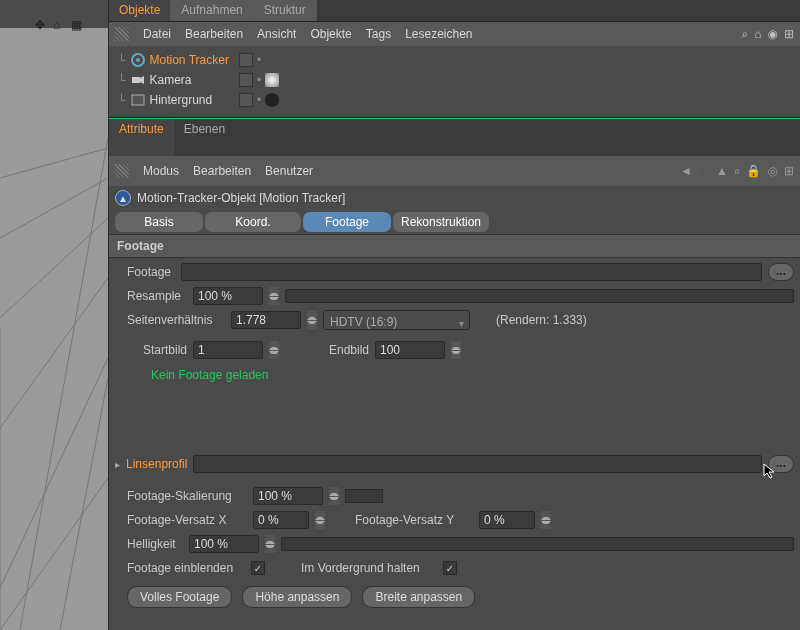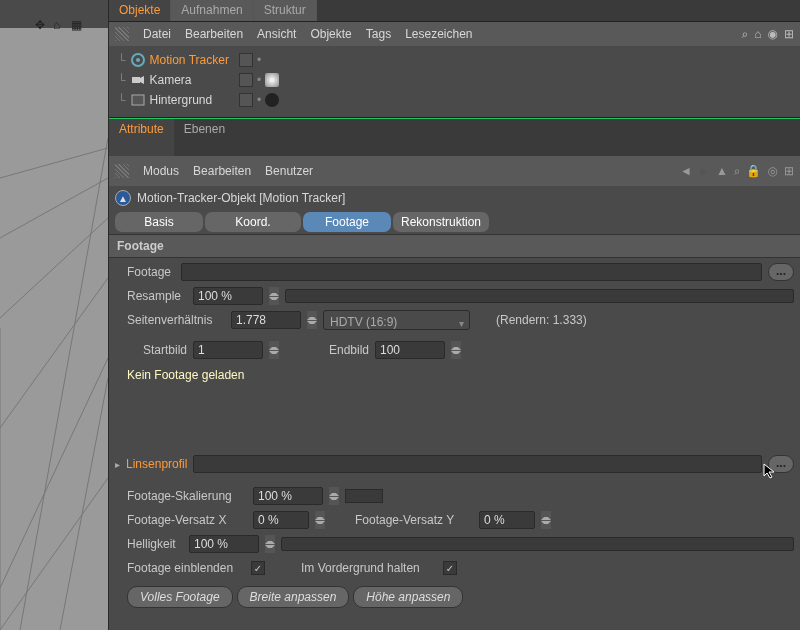--- a/index.html
+++ b/index.html
@@ -53,30 +53,30 @@
 .num-input { background: #3a3a3a; border: 1px solid #2a2a2a; color: #ddd; height: 18px; width: 70px; padding: 0 4px; border-radius: 2px; }
 .spinner { width: 10px; height: 18px; background: #555; display: flex; flex-direction: column; }
 .spinner::before, .spinner::after { content: ''; flex: 1; border: 3px solid transparent; }
 .spinner::before { border-bottom-color: #aaa; margin-bottom: 1px; }
 .spinner::after { border-top-color: #aaa; }
 .slider-track { flex: 1; height: 14px; background: #3a3a3a; border: 1px solid #2a2a2a; border-radius: 2px; }
 .select { background: #4a4a4a; border: 1px solid #2a2a2a; color: #aaa; height: 20px; padding: 0 18px 0 6px; border-radius: 3px; width: 147px; position: relative; cursor: pointer; display: inline-flex; align-items: flex-end; }
 .select::after { content: '▾'; position: absolute; right: 5px; color: #888; font-size: 10px; }
 .readonly-val { color: #c8c8c8; }
 .browse-btn { width: 26px; height: 18px; background: #666; border: 1px solid #333; border-radius: 9px; color: #222; font-weight: bold; text-align: center; line-height: 14px; cursor: pointer; }
-.msg { color: #fef9c3; padding: 6px 0 12px; }
+.msg { color: #22c55e; padding: 6px 0 12px; margin-left: 24px; }
 
 .sub-section { display: flex; align-items: center; gap: 6px; padding: 3px 0; }
 .disclosure { color: #aaa; cursor: pointer; font-size: 10px; }
 .sub-section-label { color: #ff9a3a; }
 
 .slider-mini { width: 38px; height: 14px; background: #3a3a3a; border: 1px solid #2a2a2a; }
 .checkbox { width: 14px; height: 14px; background: #3a3a3a; border: 1px solid #2a2a2a; display: inline-flex; align-items: center; justify-content: center; color: #ccc; font-size: 10px; }
 
-.btn-row { display: flex; gap: 4px; padding: 6px 0; font-style: italic; }
+.btn-row { display: flex; gap: 10px; padding: 6px 0; }
 .pill-btn { background: #666; color: #ddd; padding: 3px 12px; border-radius: 10px; cursor: pointer; border: 1px solid #333; }
 
 .cursor-arrow { position: absolute; width: 16px; height: 16px; pointer-events: none; }
 
 svg.grid-svg { position: absolute; left: 0; top: 28px; width: 108px; height: 602px; }
 </style>
 </head>
 <body>
 
 <div class="viewport"></div>
@@ -278,22 +278,22 @@
     <div class="form-row">
       <span class="form-label" style="min-width:118px">Footage einblenden</span>
       <span class="checkbox">✓</span>
       <span style="width:24px"></span>
       <span class="form-label" style="min-width:136px">Im Vordergrund halten</span>
       <span class="checkbox">✓</span>
     </div>
 
     <div class="btn-row">
       <div class="pill-btn">Volles Footage</div>
+      <div class="pill-btn">Höhe anpassen</div>
       <div class="pill-btn">Breite anpassen</div>
-      <div class="pill-btn">Höhe anpassen</div>
     </div>
   </div>
 
 </div>
 
 <svg class="cursor-arrow" style="left:763px; top:463px;" viewBox="0 0 16 16">
   <path d="M1 1 L1 13 L4 10 L7 15 L9 14 L6 9 L11 9 Z" fill="#000" stroke="#fff" stroke-width="1"></path>
 </svg>
 
 </body></html>

